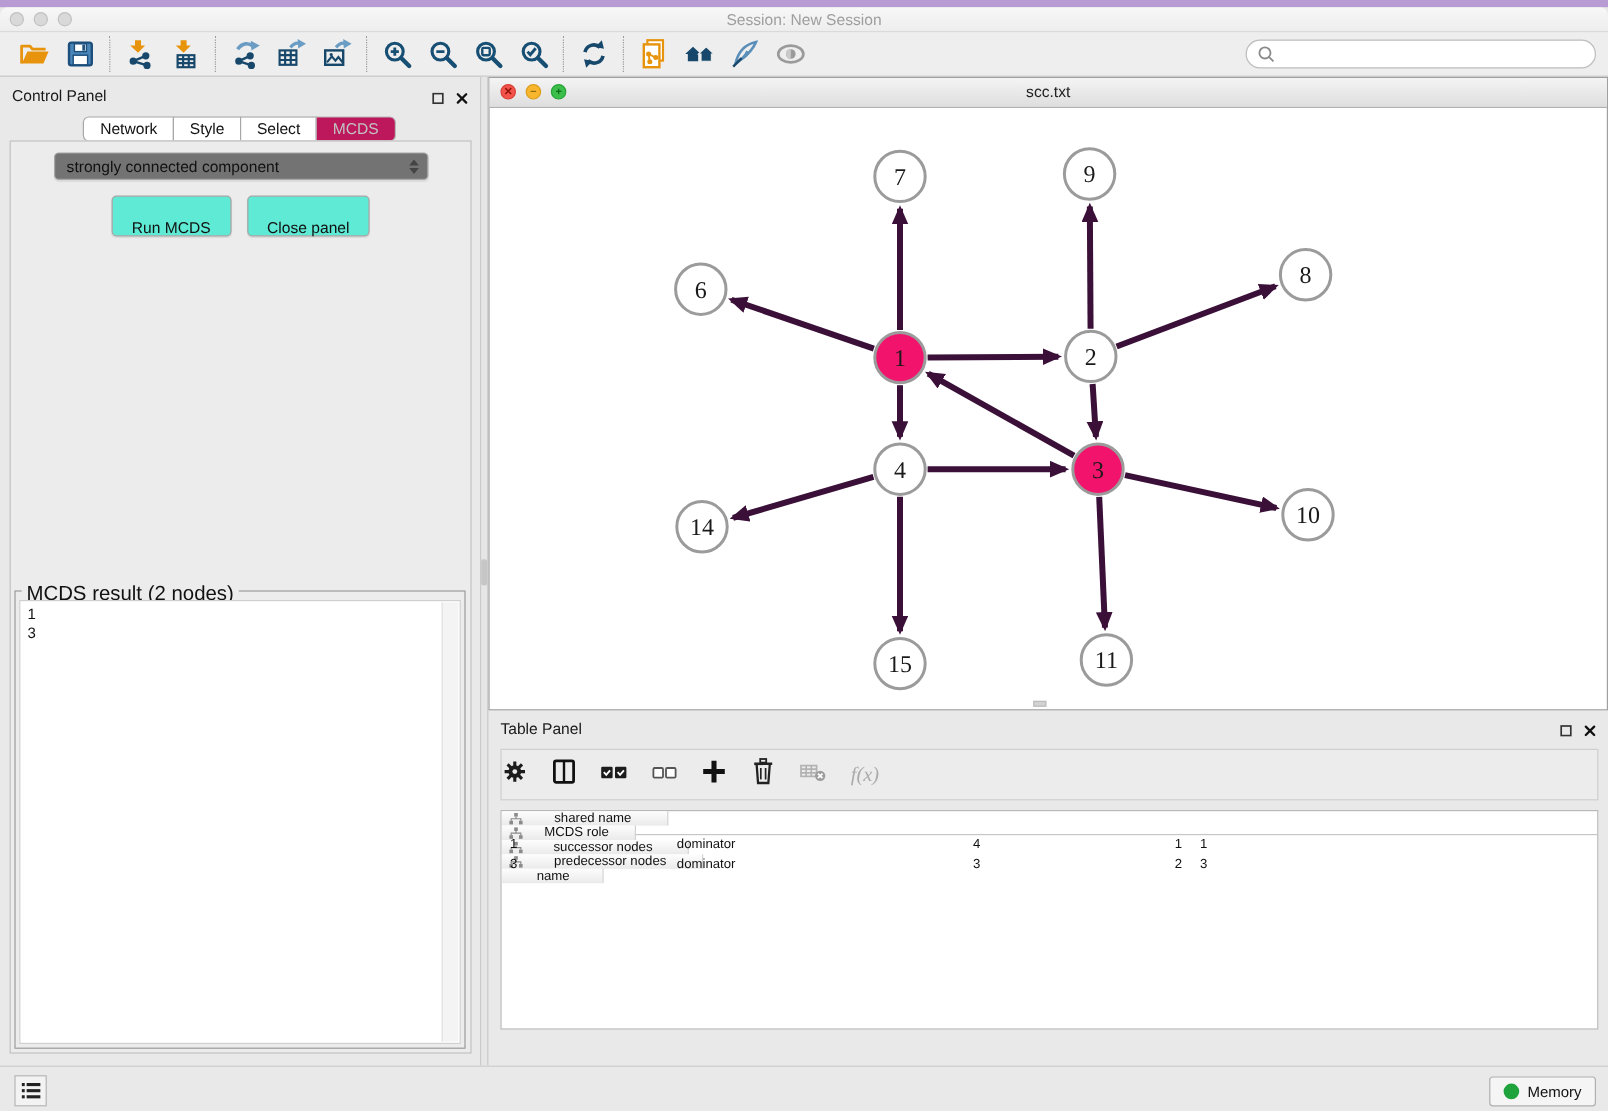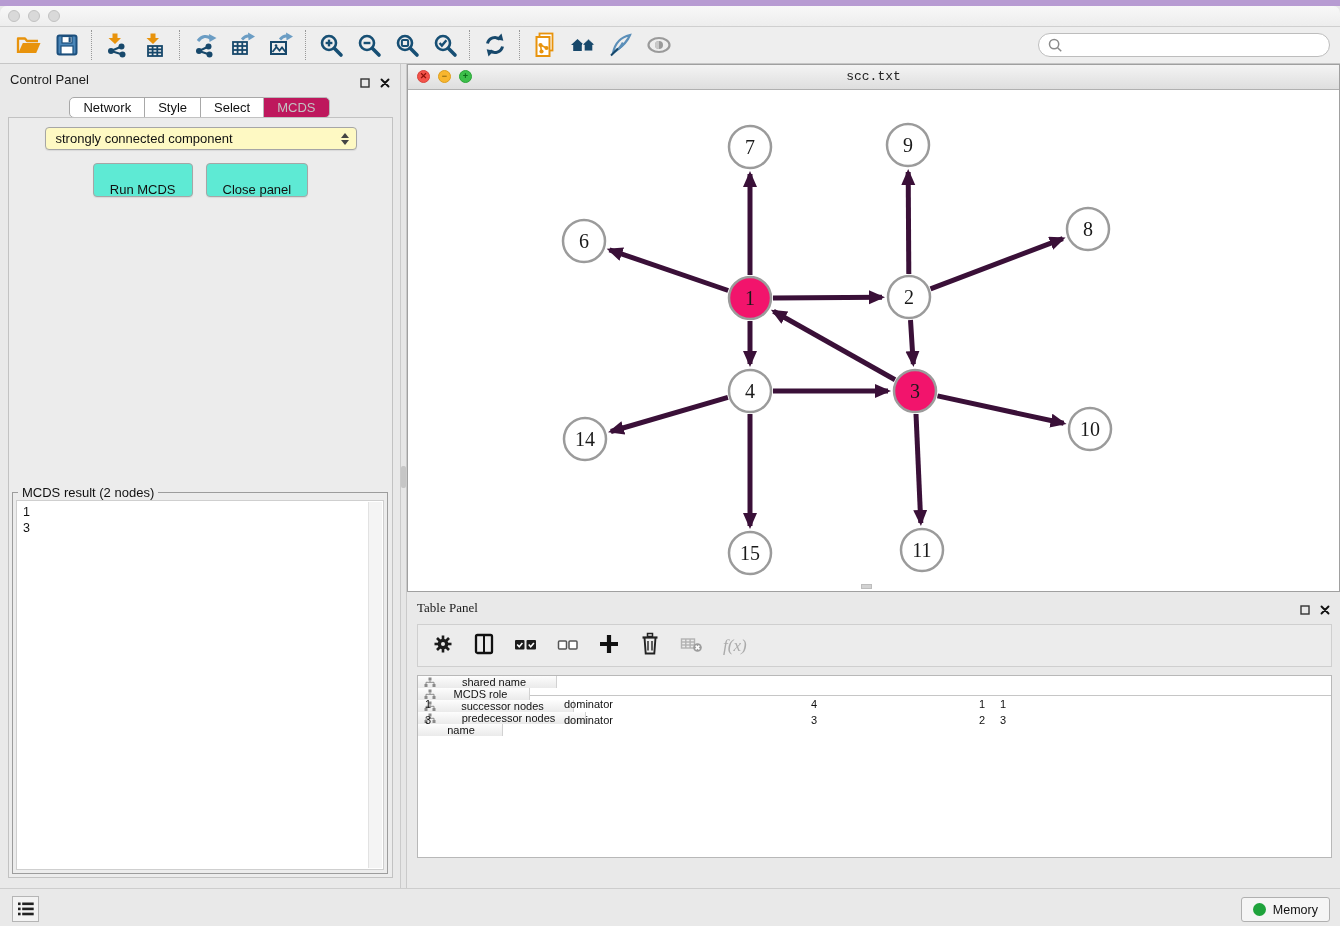--- a/index.html
+++ b/index.html
@@ -32,34 +32,34 @@
   #cp-title { position:absolute; left:10px; top:8px; }
   #cp-tabs { position:absolute; left:0; top:33px; width:100%; display:flex; justify-content:center; }
   .tab { height:19px; line-height:19px; padding:0 13px; font-size:13px; background:#fff;
          border:1px solid #a8a8a8; margin-left:-1px; color:#111; white-space:nowrap; }
   .tab:first-child { border-radius:5px 0 0 5px; }
   .tab:last-child { border-radius:0 5px 5px 0; }
   .tab.sel { background:#be185d; color:#c2c2c2; border-color:#b8b8b8; }
   #cp-inner { position:absolute; left:8px; right:7px; top:53px; bottom:10px;
               background:#ececec; border:1px solid #c2c2c2; box-sizing:border-box; }
   #opt-label { margin-top:24px; text-align:center; font-size:13px; color:#111; }
-  #criterion-select { margin:9px auto 0; width:312px; height:23px; background:#fef9c3; border:1px solid #a6a6a6;
+  #criterion-select { margin:9px auto 0; width:312px; height:23px; background:#737373; border:1px solid #a6a6a6;
                border-radius:4px; display:flex; align-items:center; font-size:13px;
                padding:0 7px 0 10px; box-sizing:border-box; box-shadow:0 1px 1px rgba(0,0,0,.08); color:#111; }
   .stepper { margin-left:auto; display:flex; flex-direction:column; align-items:center; gap:2px; }
   .stepper i { width:0; height:0; border-left:4px solid transparent; border-right:4px solid transparent; }
   .stepper .up { border-bottom:5px solid #444; }
   .stepper .dn { border-top:5px solid #444; }
   #cp-buttons { margin-top:13px; display:flex; justify-content:center; gap:13px; }
   .btn { height:22px; line-height:20px; padding:16px 16px; background:#5eead4; border:1px solid #a6a6a6;
          border-radius:4px; font-size:13px; color:#111; box-sizing:border-box; box-shadow:0 1px 1px rgba(0,0,0,.08); }
   #result-group { position:absolute; left:12px; right:12px; top:428px; bottom:14px;
                   border:1px solid #9c9c9c; background:#ececec; }
   #result-legend { position:absolute; left:5px; top:-8px; background:#ececec; padding:0 4px;
-                   font-size:13px; color:#111; }
+                   font-size:17px; color:#111; }
   #result-box { position:absolute; left:3px; right:3px; top:7px; bottom:3px; background:#fff;
                 border:1px solid #cfcfcf; }
   #result-pre { margin:3px 6px; font-size:12.5px; line-height:16px; color:#111; white-space:pre;
                 font-family:"Liberation Sans", sans-serif; }
   #result-scroll { position:absolute; top:1px; bottom:1px; right:1px; width:13px; background:#f4f4f4;
                    border-left:1px solid #e2e2e2; }
 
   
   #splitter { position:absolute; left:400px; top:64px; width:7px; height:824px; background:#e6e6e6;
               border-left:1px solid #cacaca; border-right:1px solid #cacaca; box-sizing:border-box; }
@@ -69,31 +69,31 @@
   #network-window { position:absolute; left:407px; top:64px; width:933px; height:528px;
                     border:1px solid #a0a0a0; box-sizing:border-box; background:#fff; }
   #nw-titlebar { position:absolute; left:0; top:0; width:100%; height:25px;
                  background:linear-gradient(#f4f4f4,#dedede); border-bottom:1px solid #b0b0b0; box-sizing:border-box; }
   .tl { position:absolute; top:5px; width:13px; height:13px; border-radius:50%; box-sizing:border-box;
         font-weight:bold; font-size:9px; line-height:11px; text-align:center; }
   #tl-close { left:9px;  background:#f3534a; border:1px solid #d8423b; color:#8c1008; }
   #tl-min   { left:30px; background:#f8b62f; border:1px solid #dd9e1d; color:#8c6a10; }
   #tl-max   { left:51px; background:#3cbf4a; border:1px solid #2aa438; color:#0d6b1a; }
   #tl-close::after { content:"✕"; } #tl-min::after { content:"−"; } #tl-max::after { content:"+"; }
-  #nw-title { position:absolute; left:0; right:0; top:4px; text-align:center; font-size:13px; color:#222;font-family:Liberation Mono, monospace; }
+  #nw-title { position:absolute; left:0; right:0; top:4px; text-align:center; font-size:13px; color:#222; }
   #graph-box { position:absolute; left:0; top:25px; width:931px; height:501px; }
   #nw-thumb { position:absolute; left:453px; bottom:2px; width:11px; height:5px;
               background:#d2d2d2; border:1px solid #bdbdbd; box-sizing:border-box; }
 
   
   #table-panel { position:absolute; left:407px; top:595px; width:933px; height:293px; }
-  #tp-title { position:absolute; left:10px; top:5px;font-family:Liberation Serif, serif; }
+  #tp-title { position:absolute; left:10px; top:5px; }
   #tp-toolbar { position:absolute; left:10px; right:8px; top:29px; height:43px; background:#ececec;
                 border:1px solid #cfcfcf; box-sizing:border-box; display:flex; align-items:center;
-                padding-left:14px; gap:19px; }
+                padding-left:0; gap:19px; }
   .fx { font-family:"Liberation Serif", serif; font-style:italic; font-size:17px; color:#ababab; }
   #tp-table { position:absolute; left:10px; right:8px; top:80px; height:183px; background:#fff;
               border:1px solid #b8b8b8; box-sizing:border-box; overflow:hidden; }
   #tbl-head { display:flex; height:19px; border-bottom:1px solid #c6c6c6;flex-direction:column; }
   .th { display:flex; align-items:center; background:linear-gradient(#fdfdfd,#eaeaea);
         border-right:1px solid #d2d2d2; box-sizing:border-box; font-size:11px; color:#111; padding-left:6px; }
   .th .lbl { flex:1; text-align:center; padding-right:4px; white-space:nowrap; }
   .th-fill { flex:1; background:#fff; }
   .tr { display:flex; height:16px; line-height:16px; font-size:11px; color:#111; }
   .td { box-sizing:border-box; padding:0 8px 0 7px; white-space:nowrap; overflow:hidden; }
@@ -111,20 +111,21 @@
   #memory-dot { width:13px; height:13px; border-radius:50%; background:#1fa33c; }
 </style>
 </head>
 <body>
 
 <div id="purple-strip"></div>
 <div id="titlebar">
   <div class="tl-gray" style="left:8px"></div>
   <div class="tl-gray" style="left:28px"></div>
   <div class="tl-gray" style="left:48px"></div>
+  <div id="window-title">Session: New Session</div>
 </div>
 
 <div id="toolbar">
   <span class="tbico">
       <svg width="26" height="24" viewBox="0 0 26 24">
         <path d="M2 20 V5.5 h7 l2 2.5 h11" fill="none" stroke="#e8930c" stroke-width="2.3" stroke-linejoin="round"></path>
         <path d="M24.5 10 H6.8 L2.3 20 H20.2 Z" fill="#e8930c"></path>
       </svg>
     </span>
   <span class="tbico">

